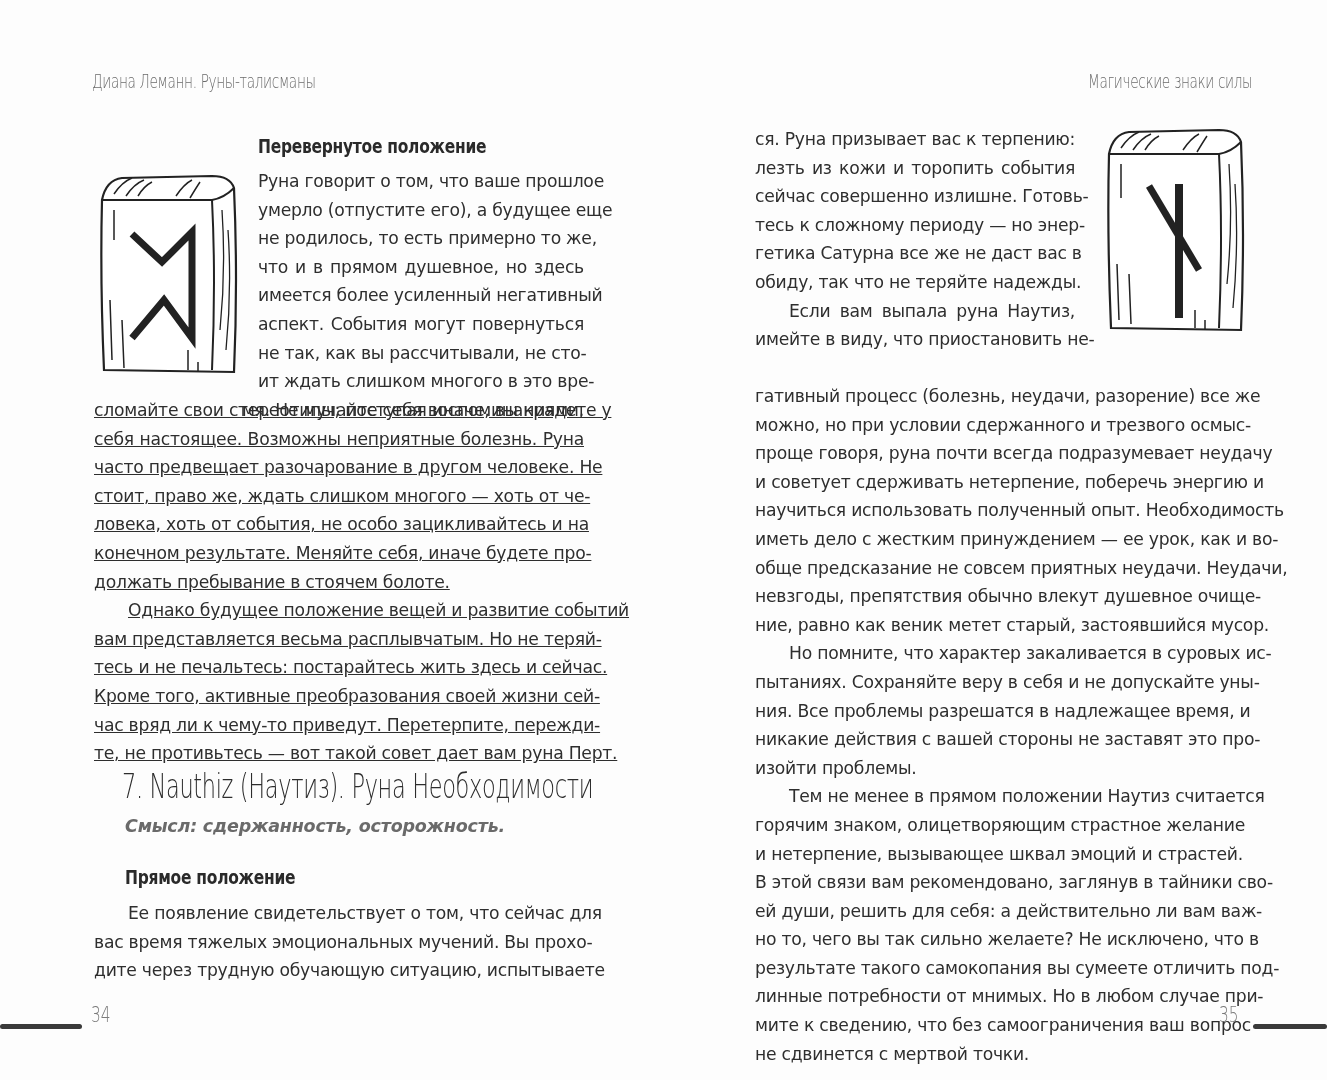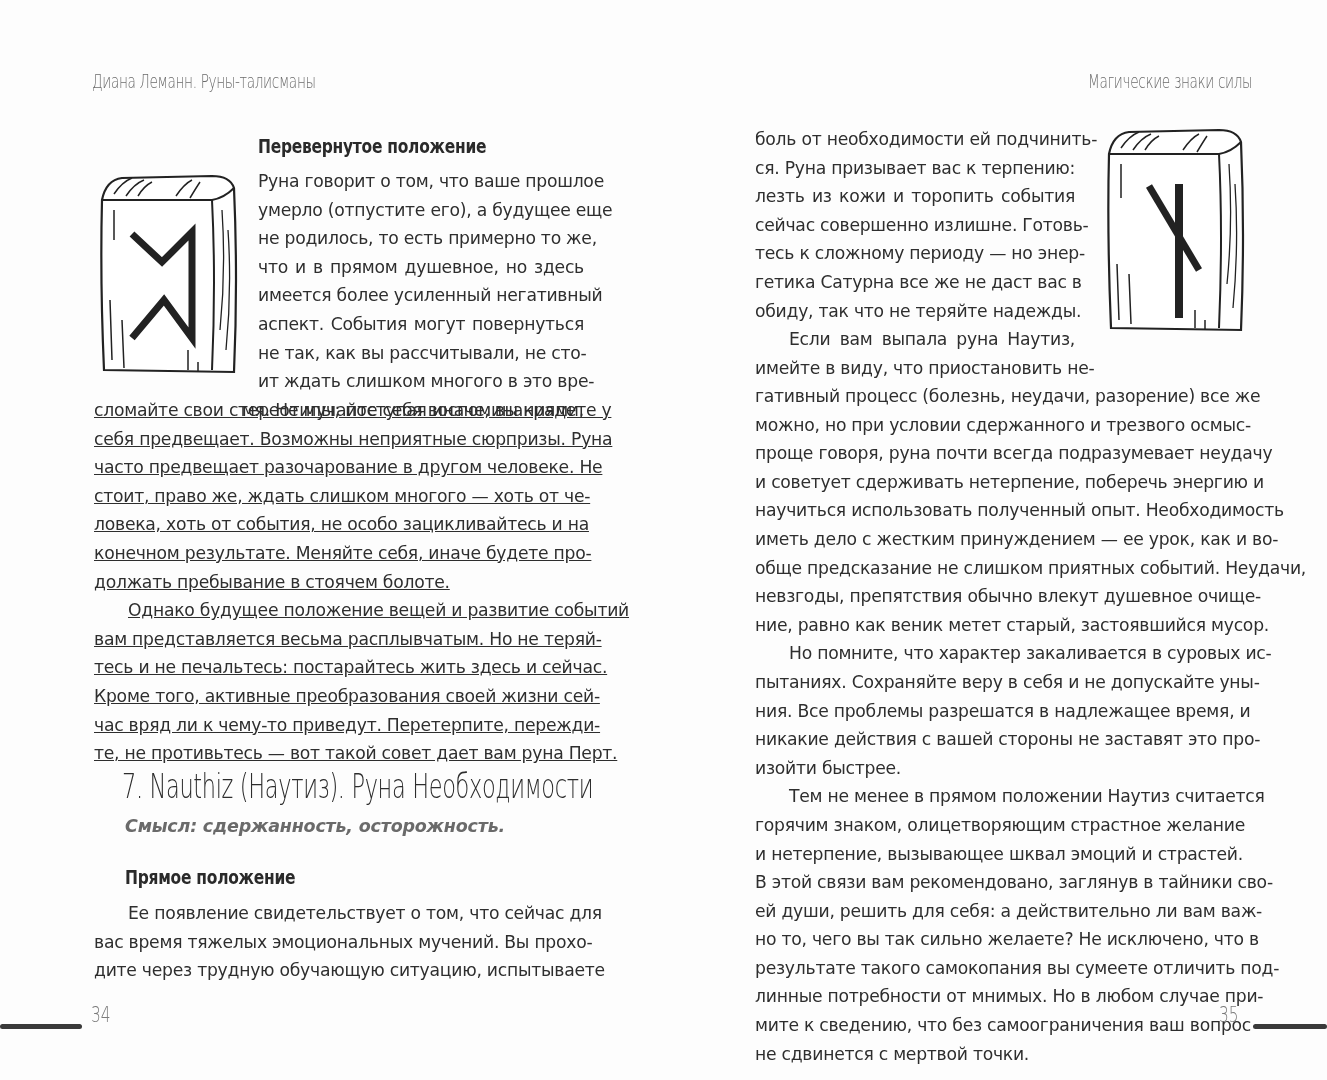--- a/index.html
+++ b/index.html
@@ -74,21 +74,21 @@
     <span class="ln">что и в прямом душевное, но здесь</span>
     <span class="ln">имеется более усиленный негативный</span>
     <span class="ln">аспект. События могут повернуться</span>
     <span class="ln">не так, как вы рассчитывали, не сто-</span>
     <span class="ln">ит ждать слишком многого в это вре-</span>
     <span class="ln" style="margin-left:-90px; text-align-last:right;">мя. Не мучайте себя воспоминаниями,</span>
   </div>
 
   <div class="text" style="left:94px; top:384px; width:490px;text-decoration:underline;">
     <span class="ln">сломайте свои стереотипы; поступая иначе, вы крадете у</span>
-    <span class="ln">себя предвещает. Возможны неприятные сюрпризы. Руна</span>
+    <span class="ln">себя настоящее. Возможны неприятные болезнь. Руна</span>
     <span class="ln">часто предвещает разочарование в другом человеке. Не</span>
     <span class="ln">стоит, право же, ждать слишком многого — хоть от че-</span>
     <span class="ln">ловека, хоть от события, не особо зацикливайтесь и на</span>
     <span class="ln">конечном результате. Меняйте себя, иначе будете про-</span>
     <span class="ln last">должать пребывание в стоячем болоте.</span>
     <span class="ln" style="padding-left:34px;">Однако будущее положение вещей и развитие событий</span>
     <span class="ln">вам представляется весьма расплывчатым. Но не теряй-</span>
     <span class="ln">тесь и не печальтесь: постарайтесь жить здесь и сейчас.</span>
     <span class="ln">Кроме того, активные преобразования своей жизни сей-</span>
     <span class="ln">час вряд ли к чему-то приведут. Перетерпите, пережди-</span>
@@ -106,21 +106,20 @@
   </div>
 
   <div class="rule" style="left:0; width:82px;"></div>
   <div class="page-num" style="left:91px;">34</div>
 </div>
 
 <div class="page page-right">
   <div class="running-head">Магические знаки силы</div>
 
   <div class="text" style="left:92px; top:113px; width:320px;">
-    <span class="ln">боль от необходимости ей подчинить-</span>
     <span class="ln">ся. Руна призывает вас к терпению:</span>
     <span class="ln">лезть из кожи и торопить события</span>
     <span class="ln">сейчас совершенно излишне. Готовь-</span>
     <span class="ln">тесь к сложному периоду — но энер-</span>
     <span class="ln">гетика Сатурна все же не даст вас в</span>
     <span class="ln last">обиду, так что не теряйте надежды.</span>
     <span class="ln" style="padding-left:34px;">Если вам выпала руна Наутиз,</span>
     <span class="ln">имейте в виду, что приостановить не-</span>
   </div>
 
@@ -135,28 +134,28 @@
     <path d="M50 62 L100 146" stroke="#222" stroke-width="7"></path>
   </svg>
 
   <div class="text" style="left:92px; top:370px; width:488px;">
     <span class="ln">гативный процесс (болезнь, неудачи, разорение) все же</span>
     <span class="ln">можно, но при условии сдержанного и трезвого осмыс-</span>
     <span class="ln">проще говоря, руна почти всегда подразумевает неудачу</span>
     <span class="ln">и советует сдерживать нетерпение, поберечь энергию и</span>
     <span class="ln">научиться использовать полученный опыт. Необходимость</span>
     <span class="ln">иметь дело с жестким принуждением — ее урок, как и во-</span>
-    <span class="ln">обще предсказание не слишком приятных событий. Неудачи,</span>
+    <span class="ln">обще предсказание не совсем приятных неудачи. Неудачи,</span>
     <span class="ln">невзгоды, препятствия обычно влекут душевное очище-</span>
     <span class="ln last">ние, равно как веник метет старый, застоявшийся мусор.</span>
     <span class="ln" style="padding-left:34px;">Но помните, что характер закаливается в суровых ис-</span>
     <span class="ln">пытаниях. Сохраняйте веру в себя и не допускайте уны-</span>
     <span class="ln">ния. Все проблемы разрешатся в надлежащее время, и</span>
     <span class="ln">никакие действия с вашей стороны не заставят это про-</span>
-    <span class="ln last">изойти быстрее.</span>
+    <span class="ln last">изойти проблемы.</span>
     <span class="ln" style="padding-left:34px;">Тем не менее в прямом положении Наутиз считается</span>
     <span class="ln">горячим знаком, олицетворяющим страстное желание</span>
     <span class="ln">и нетерпение, вызывающее шквал эмоций и страстей.</span>
     <span class="ln">В этой связи вам рекомендовано, заглянув в тайники сво-</span>
     <span class="ln">ей души, решить для себя: а действительно ли вам важ-</span>
     <span class="ln">но то, чего вы так сильно желаете? Не исключено, что в</span>
     <span class="ln">результате такого самокопания вы сумеете отличить под-</span>
     <span class="ln">линные потребности от мнимых. Но в любом случае при-</span>
     <span class="ln">мите к сведению, что без самоограничения ваш вопрос</span>
     <span class="ln last">не сдвинется с мертвой точки.</span>

